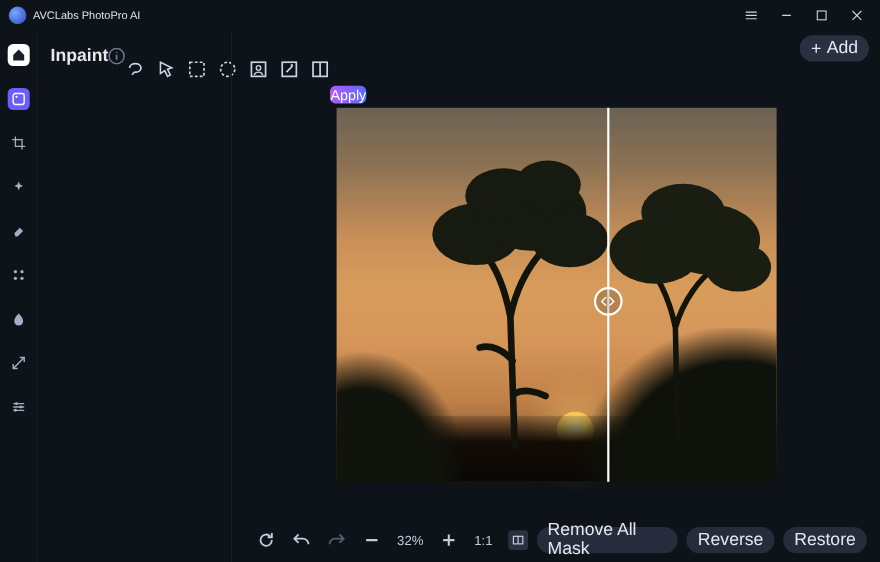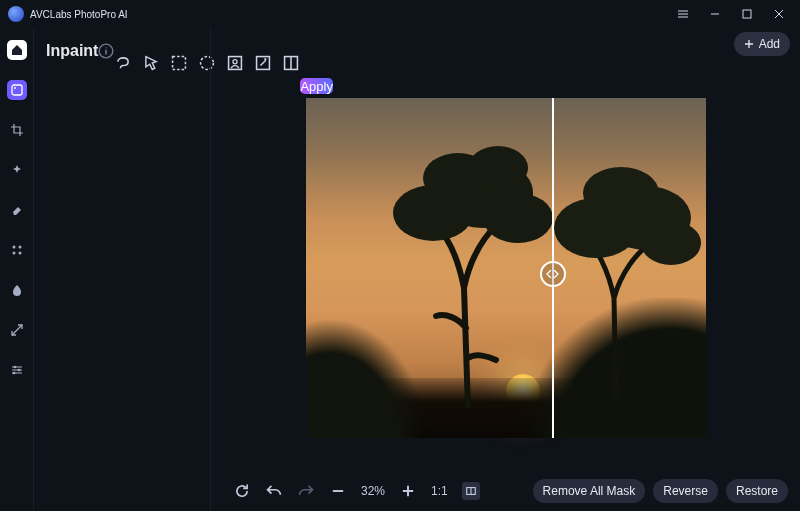--- a/index.html
+++ b/index.html
@@ -29,21 +29,21 @@
 
   
   .topactions {
     position: absolute; top: 32px; right: 10px;
     display: flex; gap: 8px; align-items: center;
     z-index: 3;
   }
   .btn {
     height: 24px; padding: 0 10px;
     background: #2a3040; color: #e6e8ee;
-    border-radius: 12px; font-size: 12px;
+    border-radius: 12px; font-size: 16px;
     display: inline-flex; align-items: center; gap: 5px;
     cursor: pointer;
   }
   .btn.export {
     background: #6d5cff;
   }
 
   
   .main {
     position: absolute; top: 28px; left: 0; right:0; bottom:0;
@@ -147,21 +147,21 @@
     width:26px;height:26px;border-radius:50%;
     border:2px solid #fff; background:rgba(0,0,0,0.15);
     display:flex;align-items:center;justify-content:center;gap:1px;
     color:#fff;
   }
   .handle svg { width:6px; height:8px; }
 
   .bottombar {
     height: 40px;
     display:flex; align-items:center;
-    padding: 0 12px; gap: 24px;
+    padding: 0 12px; gap: 8px;
   }
   .bb-left { display:flex; align-items:center; gap:14px; color:#c3cadd; margin-left:10px;}
   .bb-left .iconbtn { width:18px;height:18px;display:flex;align-items:center;justify-content:center;}
   .bb-left .iconbtn.disabled { color:#555d72; }
   .bb-left .zoom { font-size:12px; }
   .bb-left .fit.active { background:#2a3040; border-radius:3px; padding:2px 3px;}
   .bb-right { margin-left:auto; display:flex; gap:8px;}
   .btn.dark { background:#262c3b; }
 </style>
 </head>

